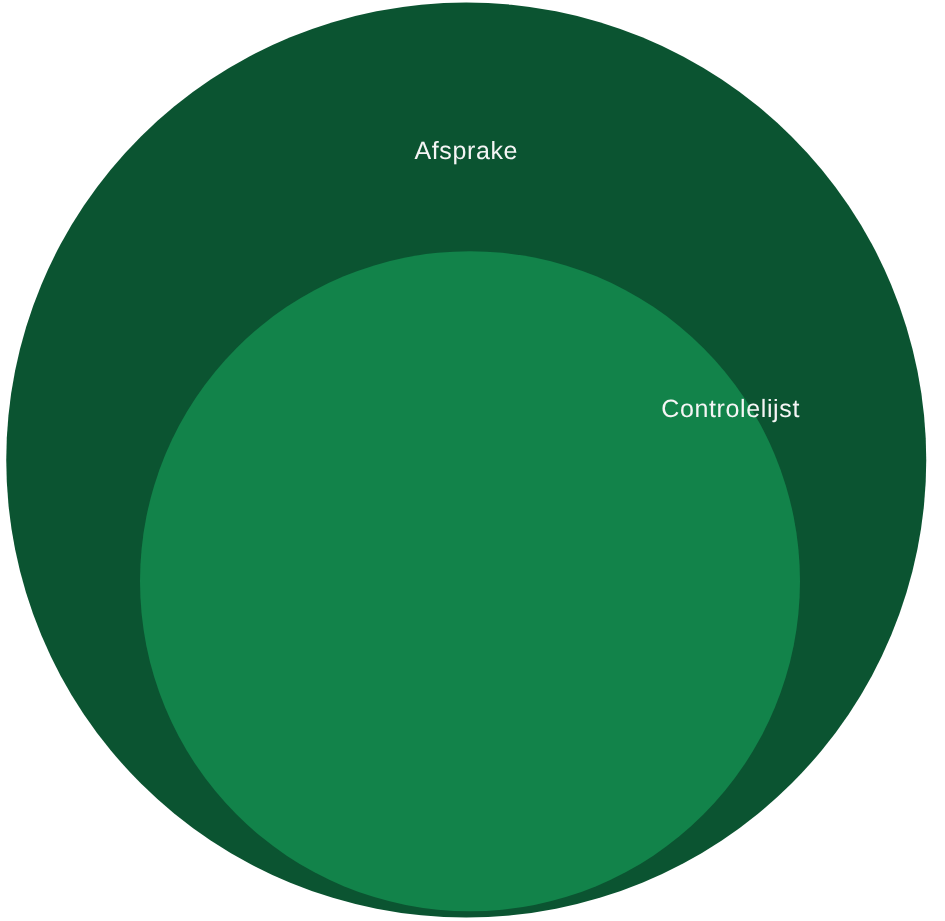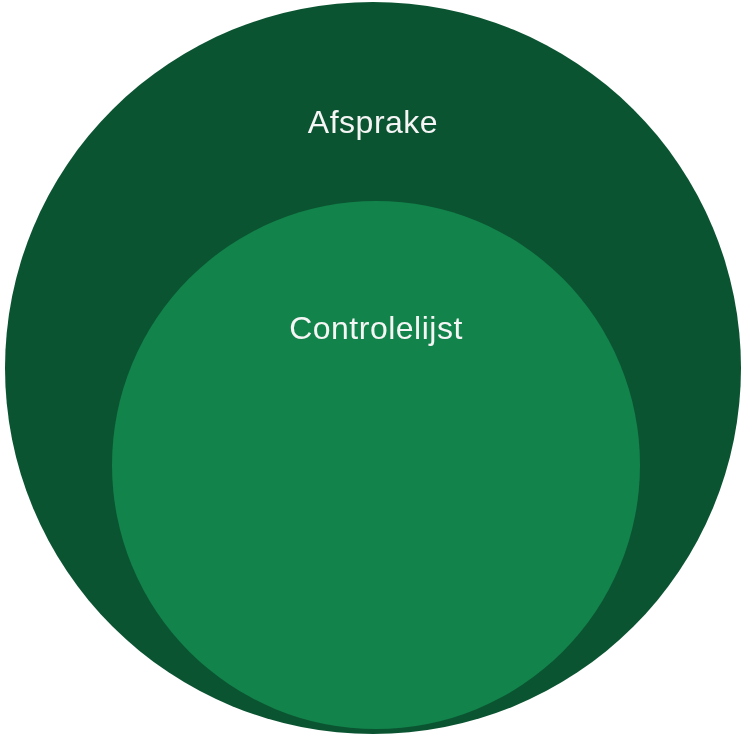--- a/index.html
+++ b/index.html
@@ -37,28 +37,28 @@
     width: 326px;
     height: 326px;
   }
   .ring-label {
     position: absolute;
     left: 0;
     right: 0;
     text-align: center;
     transform: translateY(-50%);
     color: #f5f5f5;
-    font-size: 32px;
+    font-size: 20px;
     font-weight: 400;
     letter-spacing: 0.5px;
     white-space: nowrap;
     user-select: none;
   }
   .circle-outer .ring-label  { top: 120px; }
-  .circle-middle .ring-label { top: 127px; }
+  .circle-middle .ring-label { top: 127px; text-align: right; }
   .circle-inner .ring-label  { top: 174px; }
 </style>
 </head>
 <body>
 
 <div class="canvas">
 
   <div class="circle circle-outer" style="background-color: rgb(11, 84, 49);">
     <span class="ring-label">Afsprake</span>
   </div>

